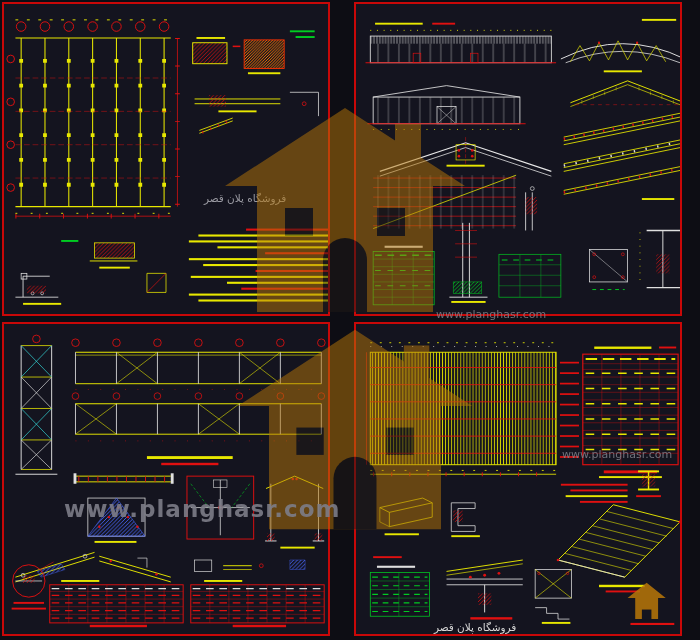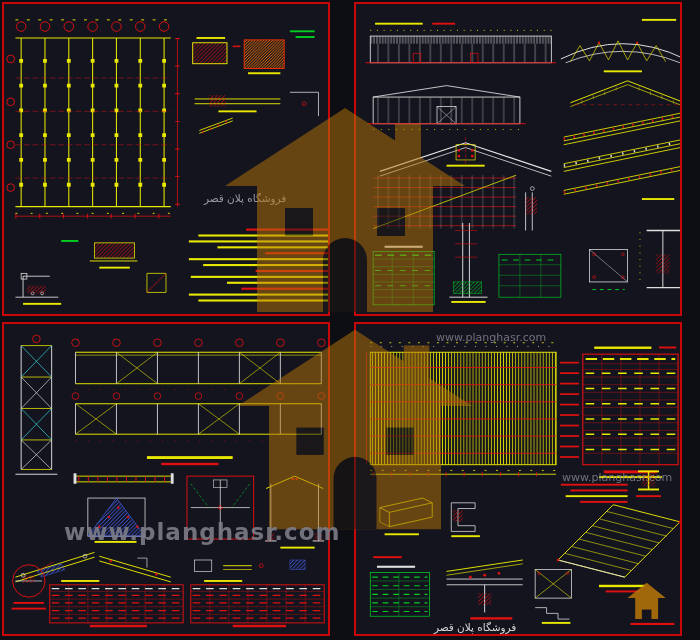--- a/index.html
+++ b/index.html
@@ -5,21 +5,21 @@
   html,body{margin:0;padding:0;background:#0d0d14;}
   #canvas{position:relative;width:700px;height:640px;background:#0d0d14;overflow:hidden;
           font-family:"DejaVu Sans",sans-serif;}
   .sheet{position:absolute;width:328px;height:314px;box-sizing:border-box;
          border:2px solid #c80808;background:#14141f;}
   .sheet svg{display:block;width:100%;height:100%;}
   #sheet-tl{left:2px;top:2px;}
   #sheet-tr{left:354px;top:2px;}
   #sheet-bl{left:2px;top:322px;}
   #sheet-br{left:354px;top:322px;}
-  .wm{position:absolute;color:#82828c;z-index:6;white-space:nowrap;pointer-events:none;margin-top:23px;}
+  .wm{position:absolute;color:#82828c;z-index:6;white-space:nowrap;pointer-events:none;}
   .wm-small{font-size:11px;opacity:.85;}
   .wm-big{font-size:23px;font-weight:bold;letter-spacing:1px;opacity:.9;color:#7d7d88;}
   .logo{position:absolute;z-index:5;opacity:.5;pointer-events:none;}
 </style>
 </head>
 <body>
 
 <svg width="0" height="0" style="position:absolute" aria-hidden="true">
   <defs>
     <pattern id="pRed" width="4" height="4" patternUnits="userSpaceOnUse">

